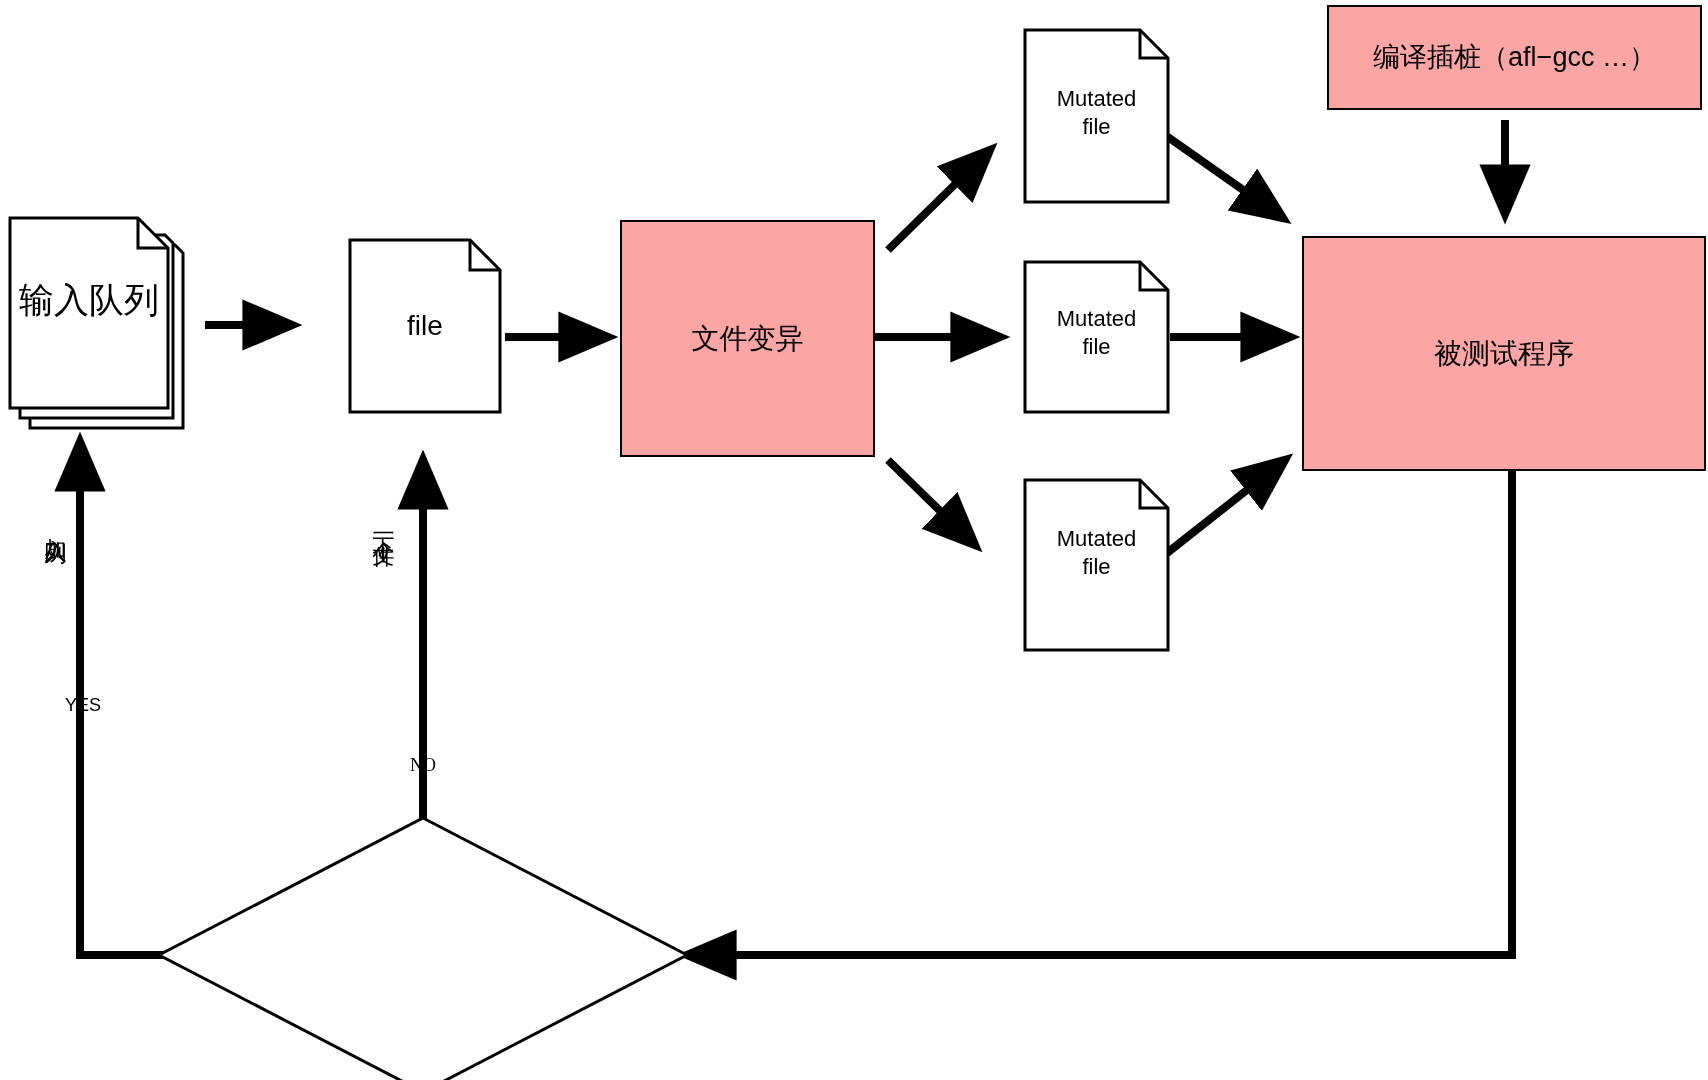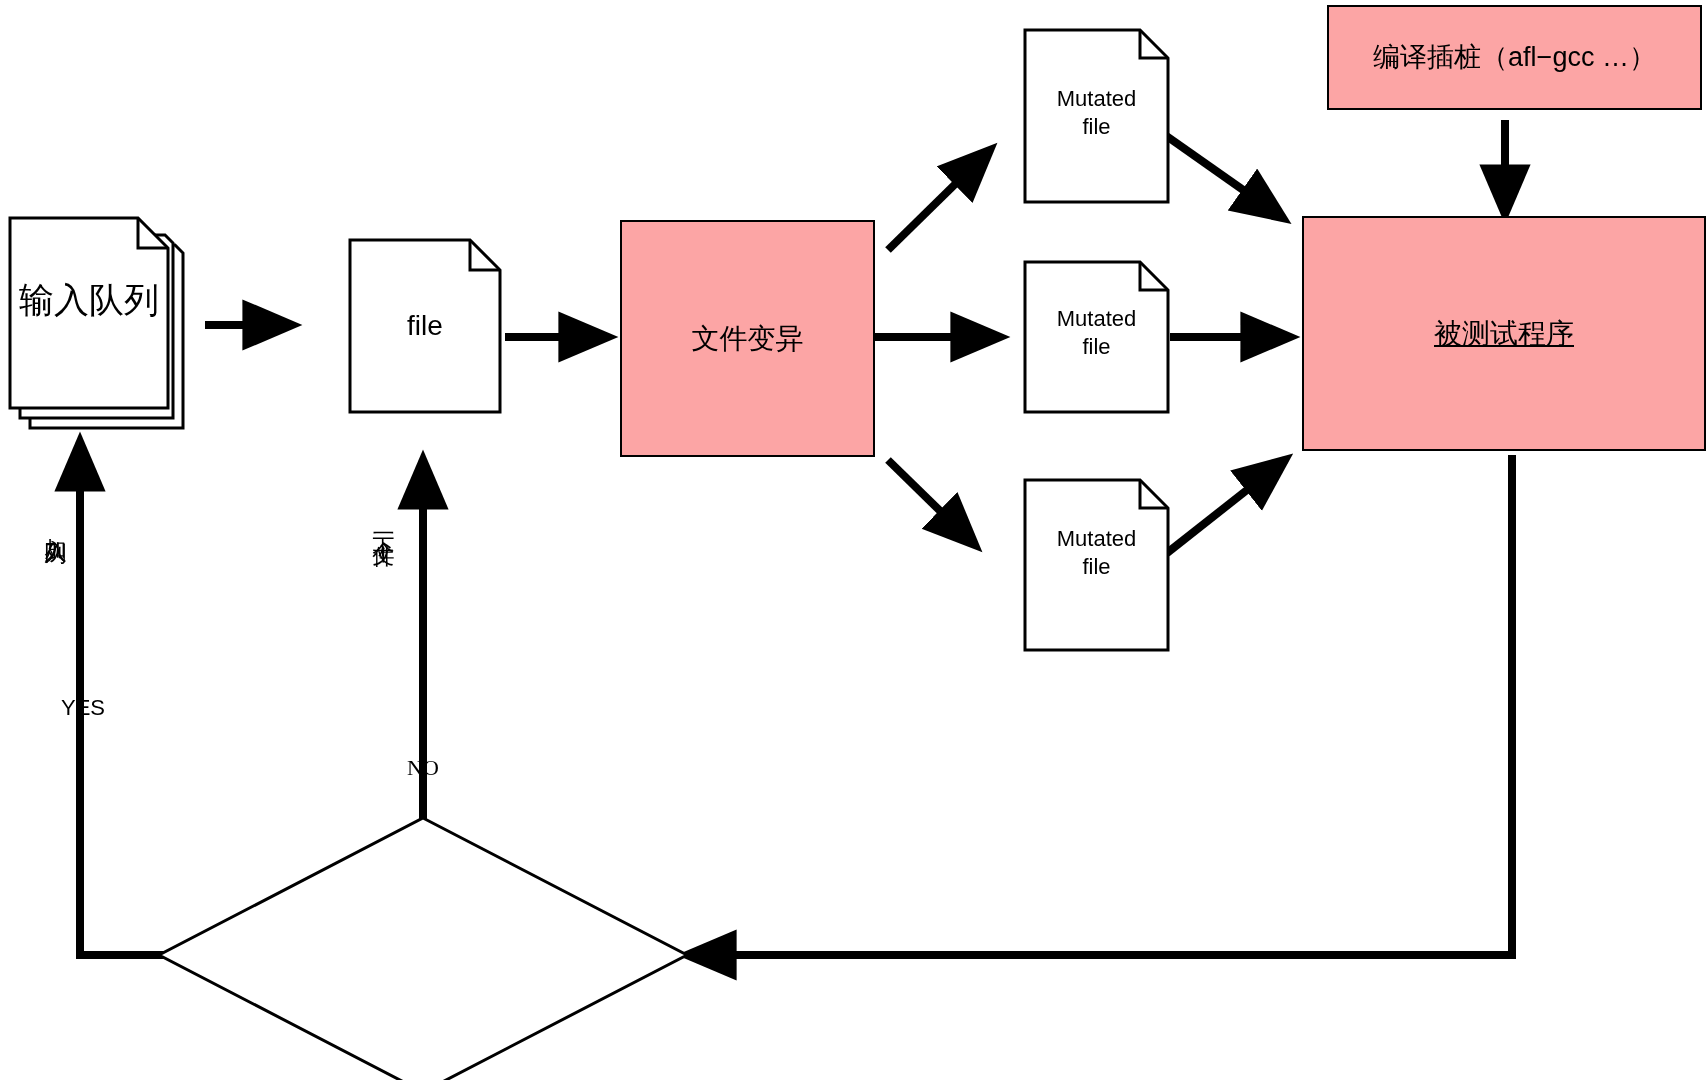--- a/index.html
+++ b/index.html
@@ -27,21 +27,21 @@
     color: #000000;
   }
   .label {
     color: #000000;
     white-space: pre-line;
     line-height: 1.25;
   }
   .edge-label {
     position: absolute;
     color: #000000;
-    font-size: 22px;
+    font-size: 18px;
     text-align: center;
     line-height: 1.15;
   }
   .vert-label {
     position: absolute;
     color: #000000;
     font-size: 22px;
     writing-mode: vertical-rl;
     text-orientation: upright;
     letter-spacing: 2px;
@@ -138,21 +138,21 @@
   <div class="label mutated-label" style="position:absolute;left:1025px;top:305px;width:143px;text-align:center;white-space:pre-line;">Mutated
 file</div>
 
   <div class="label mutated-label" style="position:absolute;left:1025px;top:525px;width:143px;text-align:center;white-space:pre-line;">Mutated
 file</div>
 
   <div class="node" style="left:1327px;top:5px;width:375px;height:105px;">
     <span class="label" style="font-size:27px;">编译插桩（afl−gcc …）</span>
   </div>
 
-  <div class="node" style="left:1302px;top:216px;width:404px;height:235px;text-decoration:underline;">
+  <div class="node" style="left:1302px;top:236px;width:404px;height:235px;">
     <span class="label rect-label">被测试程序</span>
   </div>
 
 
   <div class="vert-label" style="left:42px;top:520px;height:150px;">加入队列</div>
 
   <div class="edge-label" style="left:48px;top:695px;width:70px;">YES</div>
 
   <div class="vert-label" style="left:370px;top:520px;height:190px;">下一个文件</div>
 

